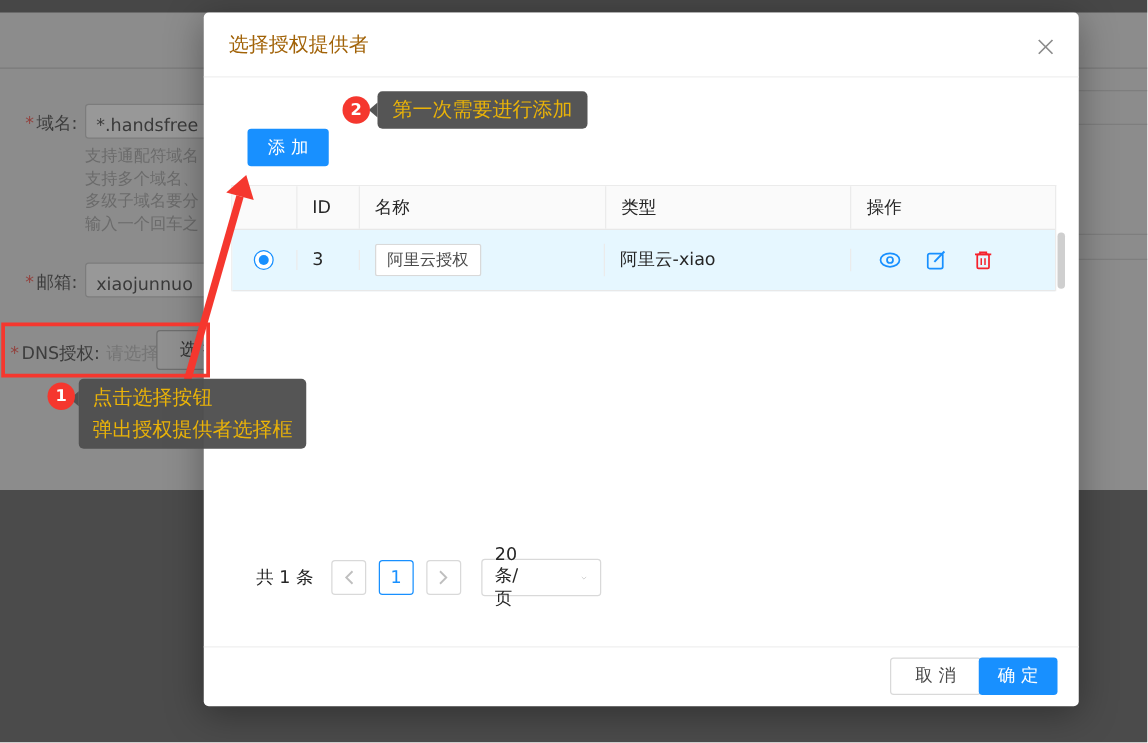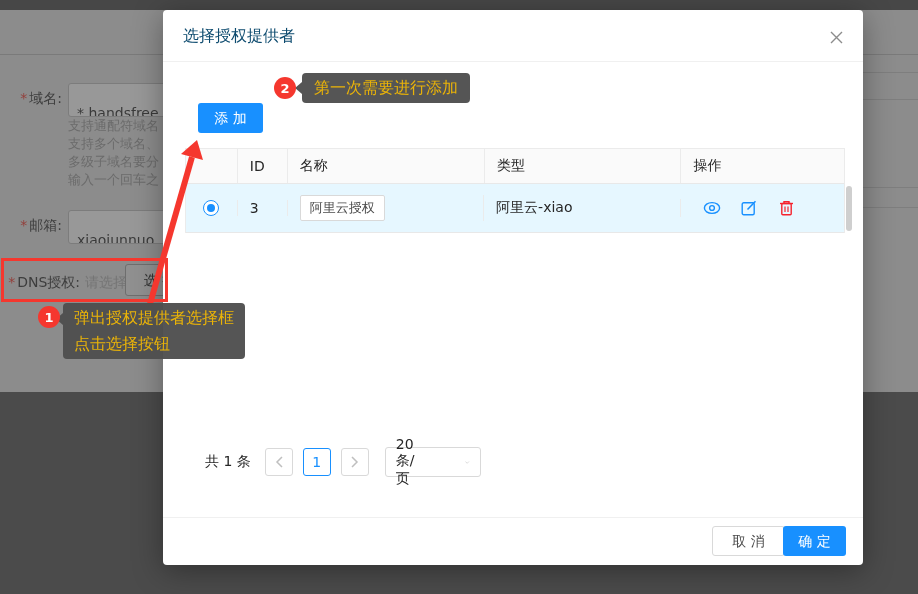--- a/index.html
+++ b/index.html
@@ -10,33 +10,33 @@
   
   .bg-topstrip { position:absolute; left:0; top:0; width:918px; height:10px; background:#474747; }
   .bg-line-full { position:absolute; left:0; top:54px; width:918px; height:1px; background:#7a7a7a; }
   .bg-right-line { position:absolute; left:860px; width:58px; height:1px; background:#7e7e7e; }
   .bg-bottom { position:absolute; left:0; top:392px; width:918px; height:202px; background:#4b4b4b; }
 
   .bg-form { position:absolute; left:0; top:0; width:918px; height:594px; }
   .bg-label { position:absolute; width:62px; text-align:right; color:#3d3d3d; font-size:14px; }
   .bg-required { color:#93403c; margin-right:2px; }
   .bg-input { position:absolute; height:28px; background:#989898; border:1px solid #7c7c7c;
-              border-radius:3px; color:#3a3a3a; font-size:14px; line-height:26px; padding:16px 8px;
+              border-radius:3px; color:#3a3a3a; font-size:14px; line-height:26px; padding:4px 8px;
               white-space:nowrap; overflow:hidden; }
   .bg-help { position:absolute; left:68px; top:117px; color:#6b6b6b; font-size:13px; line-height:18px; white-space:nowrap; }
   .bg-placeholder { position:absolute; color:#757575; font-size:14px; }
   .bg-select-btn { position:absolute; left:125px; top:264px; width:70px; height:32px;
                    background:#909090; border:1px solid #6e6e6e; border-radius:3px;
                    color:#2f2f2f; text-align:center; line-height:30px; font-size:14px; }
 
   
   .modal { position:absolute; left:163px; top:10px; width:700px; height:555px; background:#ffffff;
            border-radius:4px; box-shadow:0 6px 30px rgba(0,0,0,.35); z-index:10; }
   .modal-header { position:absolute; left:0; top:0; width:700px; height:52px; border-bottom:1px solid #f0f0f0; }
-  .modal-title { position:absolute; left:20px; top:16px; font-size:16px; color:#0c4a6e; }
+  .modal-title { position:absolute; left:20px; top:16px; font-size:16px; color:#a16207; }
   .modal-close { position:absolute; left:663px; top:17px; width:20px; height:20px; cursor:pointer;
                  display:flex; align-items:center; justify-content:center; }
 
   .add-btn { position:absolute; left:35px; top:93px; width:65px; height:30px; background:#1890ff;
              color:#fff; border:none; border-radius:3px; font-size:14px; text-align:center; line-height:30px; cursor:pointer; }
 
   
   .tbl { position:absolute; left:22px; top:138px; width:660px; border:1px solid #ebebeb; border-bottom:none; }
   .tbl-header { display:flex; height:35px; background:#fafafa; border-bottom:1px solid #e8e8e8; }
   .tbl-row { display:flex; height:49px; background:#e6f7ff; border-bottom:1px solid #e8e8e8; align-items:center; }
@@ -219,22 +219,22 @@
   <div class="ann-rect"></div>
 
   <svg class="ann-arrow-svg" viewBox="0 0 918 594">
     <path d="M150 304 L192 157" stroke="#f5372e" stroke-width="6" fill="none"></path>
     <polygon points="197,140 203,160 181,154" fill="#f5372e"></polygon>
   </svg>
 
   <div class="ann-circle ann-circle-1">1</div>
   <div class="ann-tip ann-tip-1">
     <div class="tip-pointer"></div>
+    <div>点击选择按钮</div>
     <div>弹出授权提供者选择框</div>
-    <div>点击选择按钮</div>
   </div>
 
   <div class="ann-circle ann-circle-2">2</div>
   <div class="ann-tip ann-tip-2">
     <div class="tip-pointer"></div>
     <span>第一次需要进行添加</span>
   </div>
 
 </div>
 

